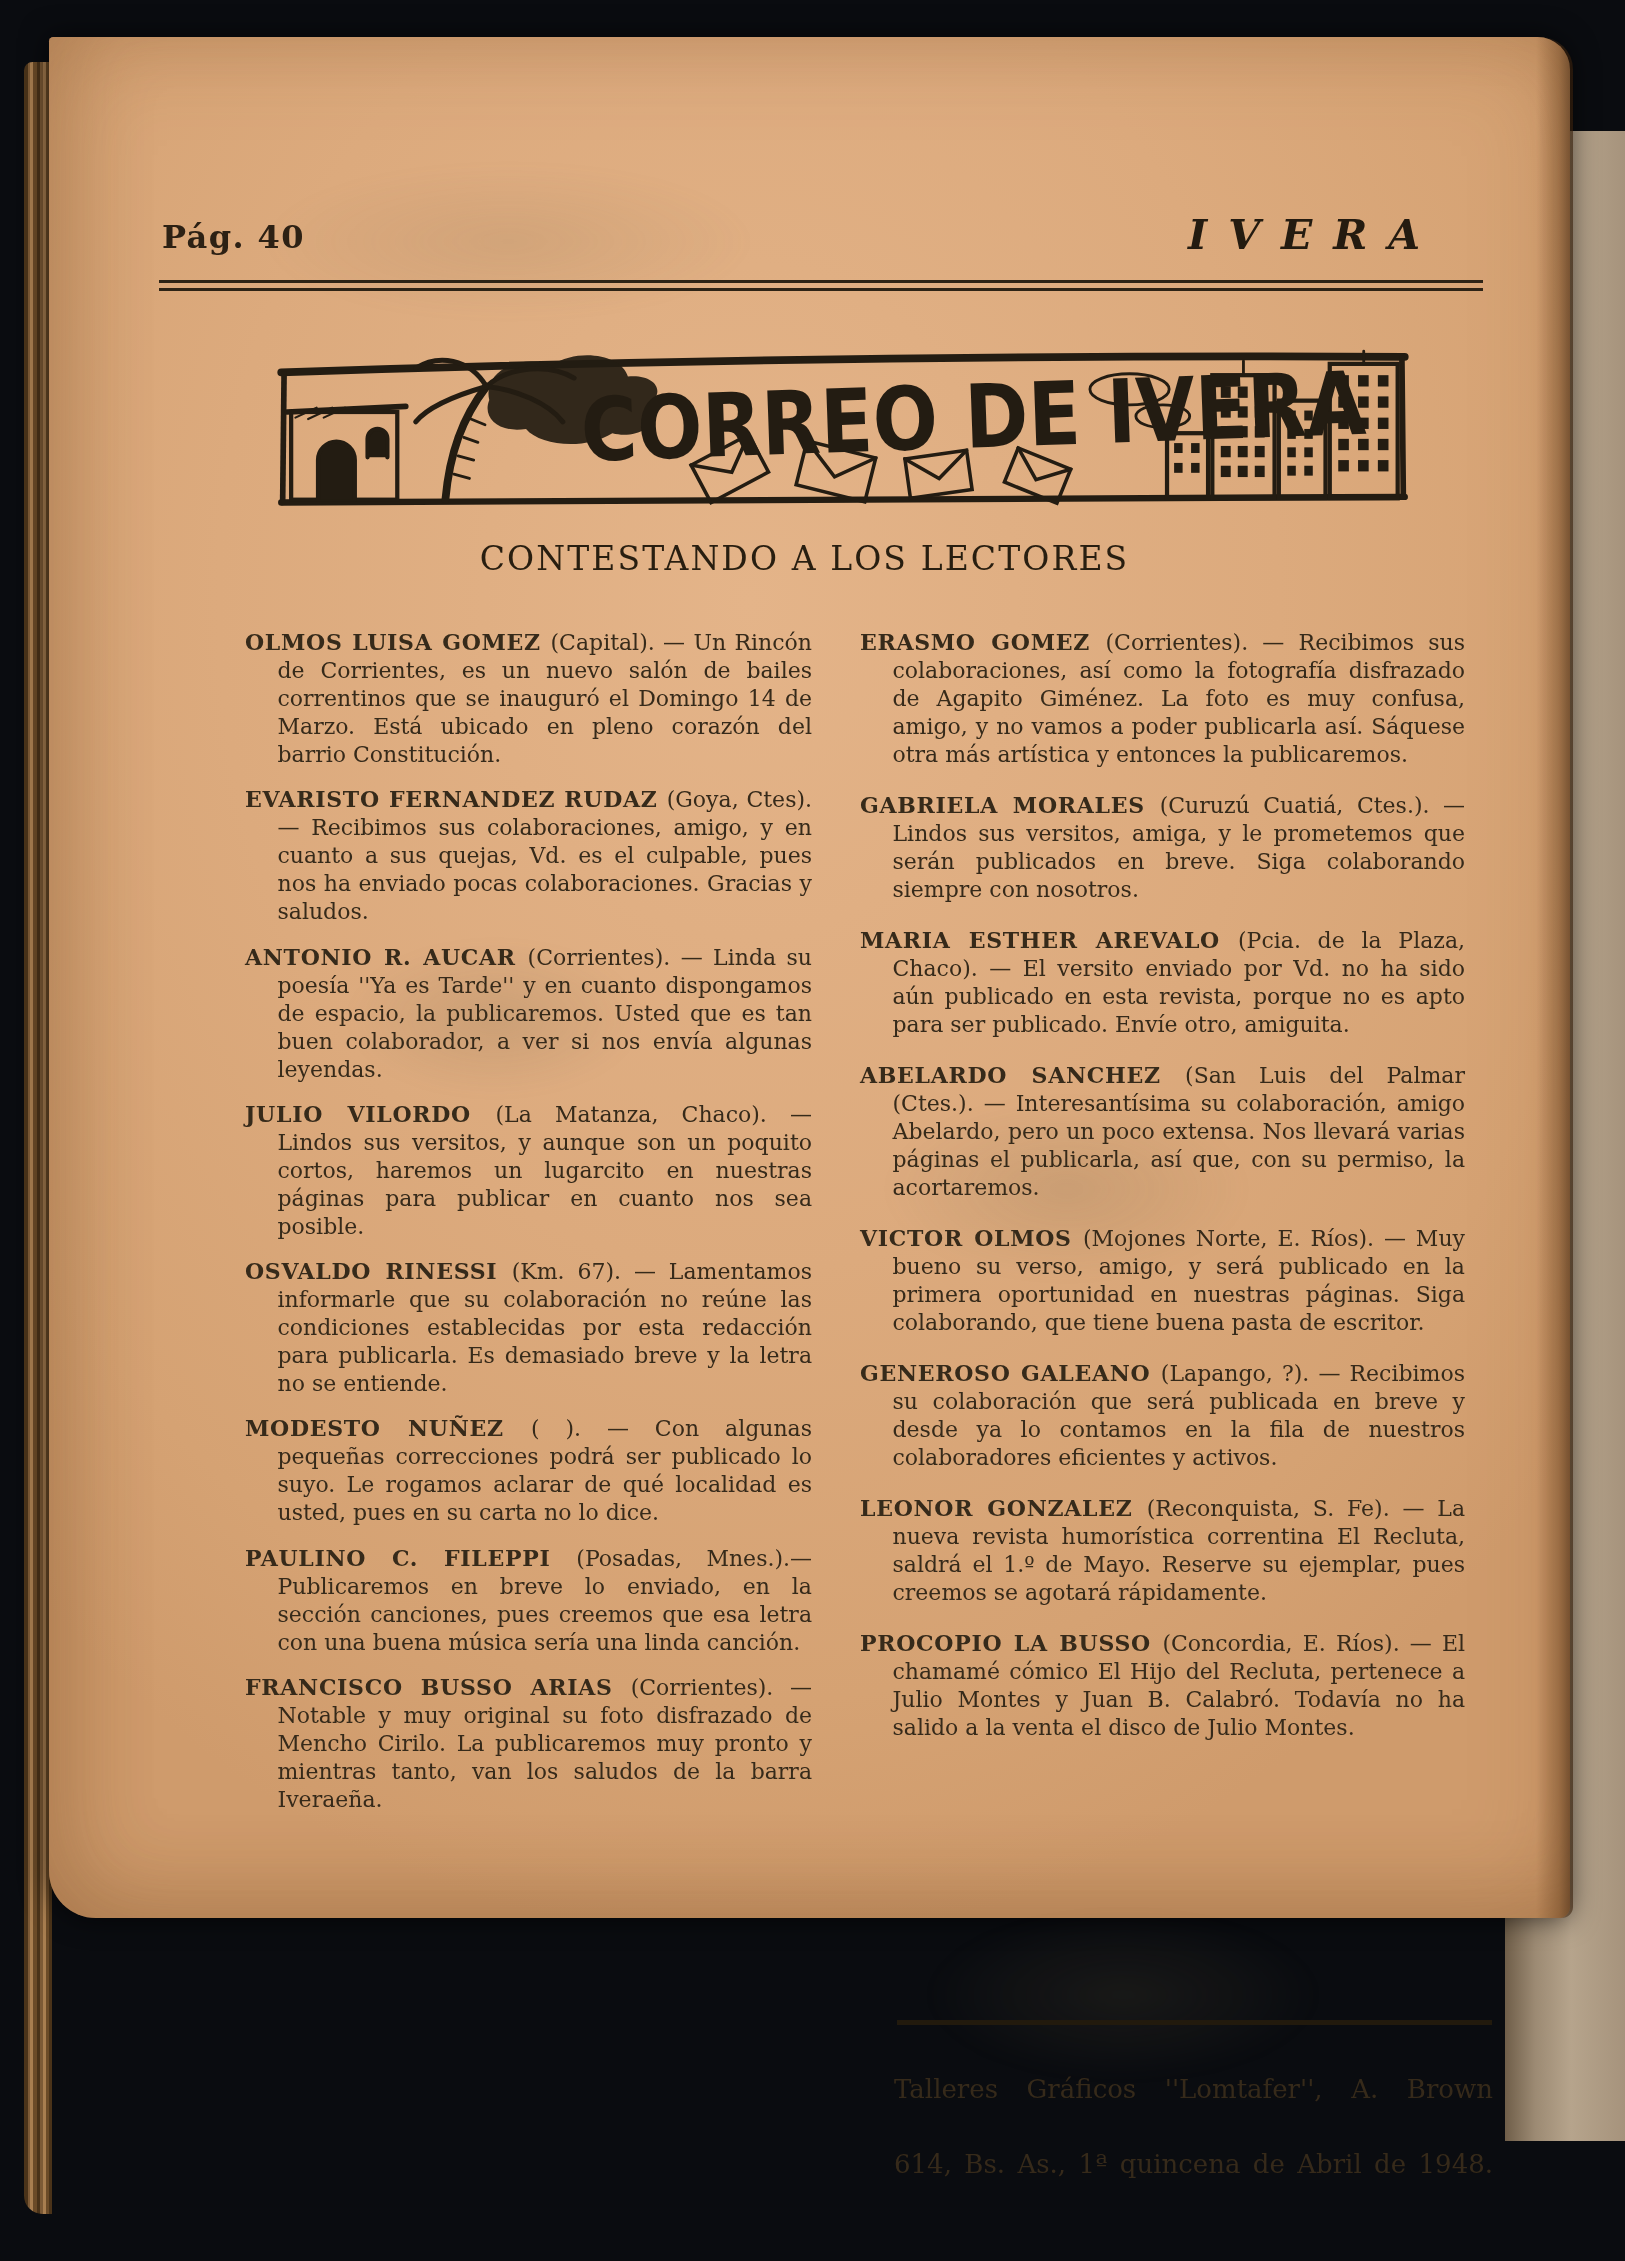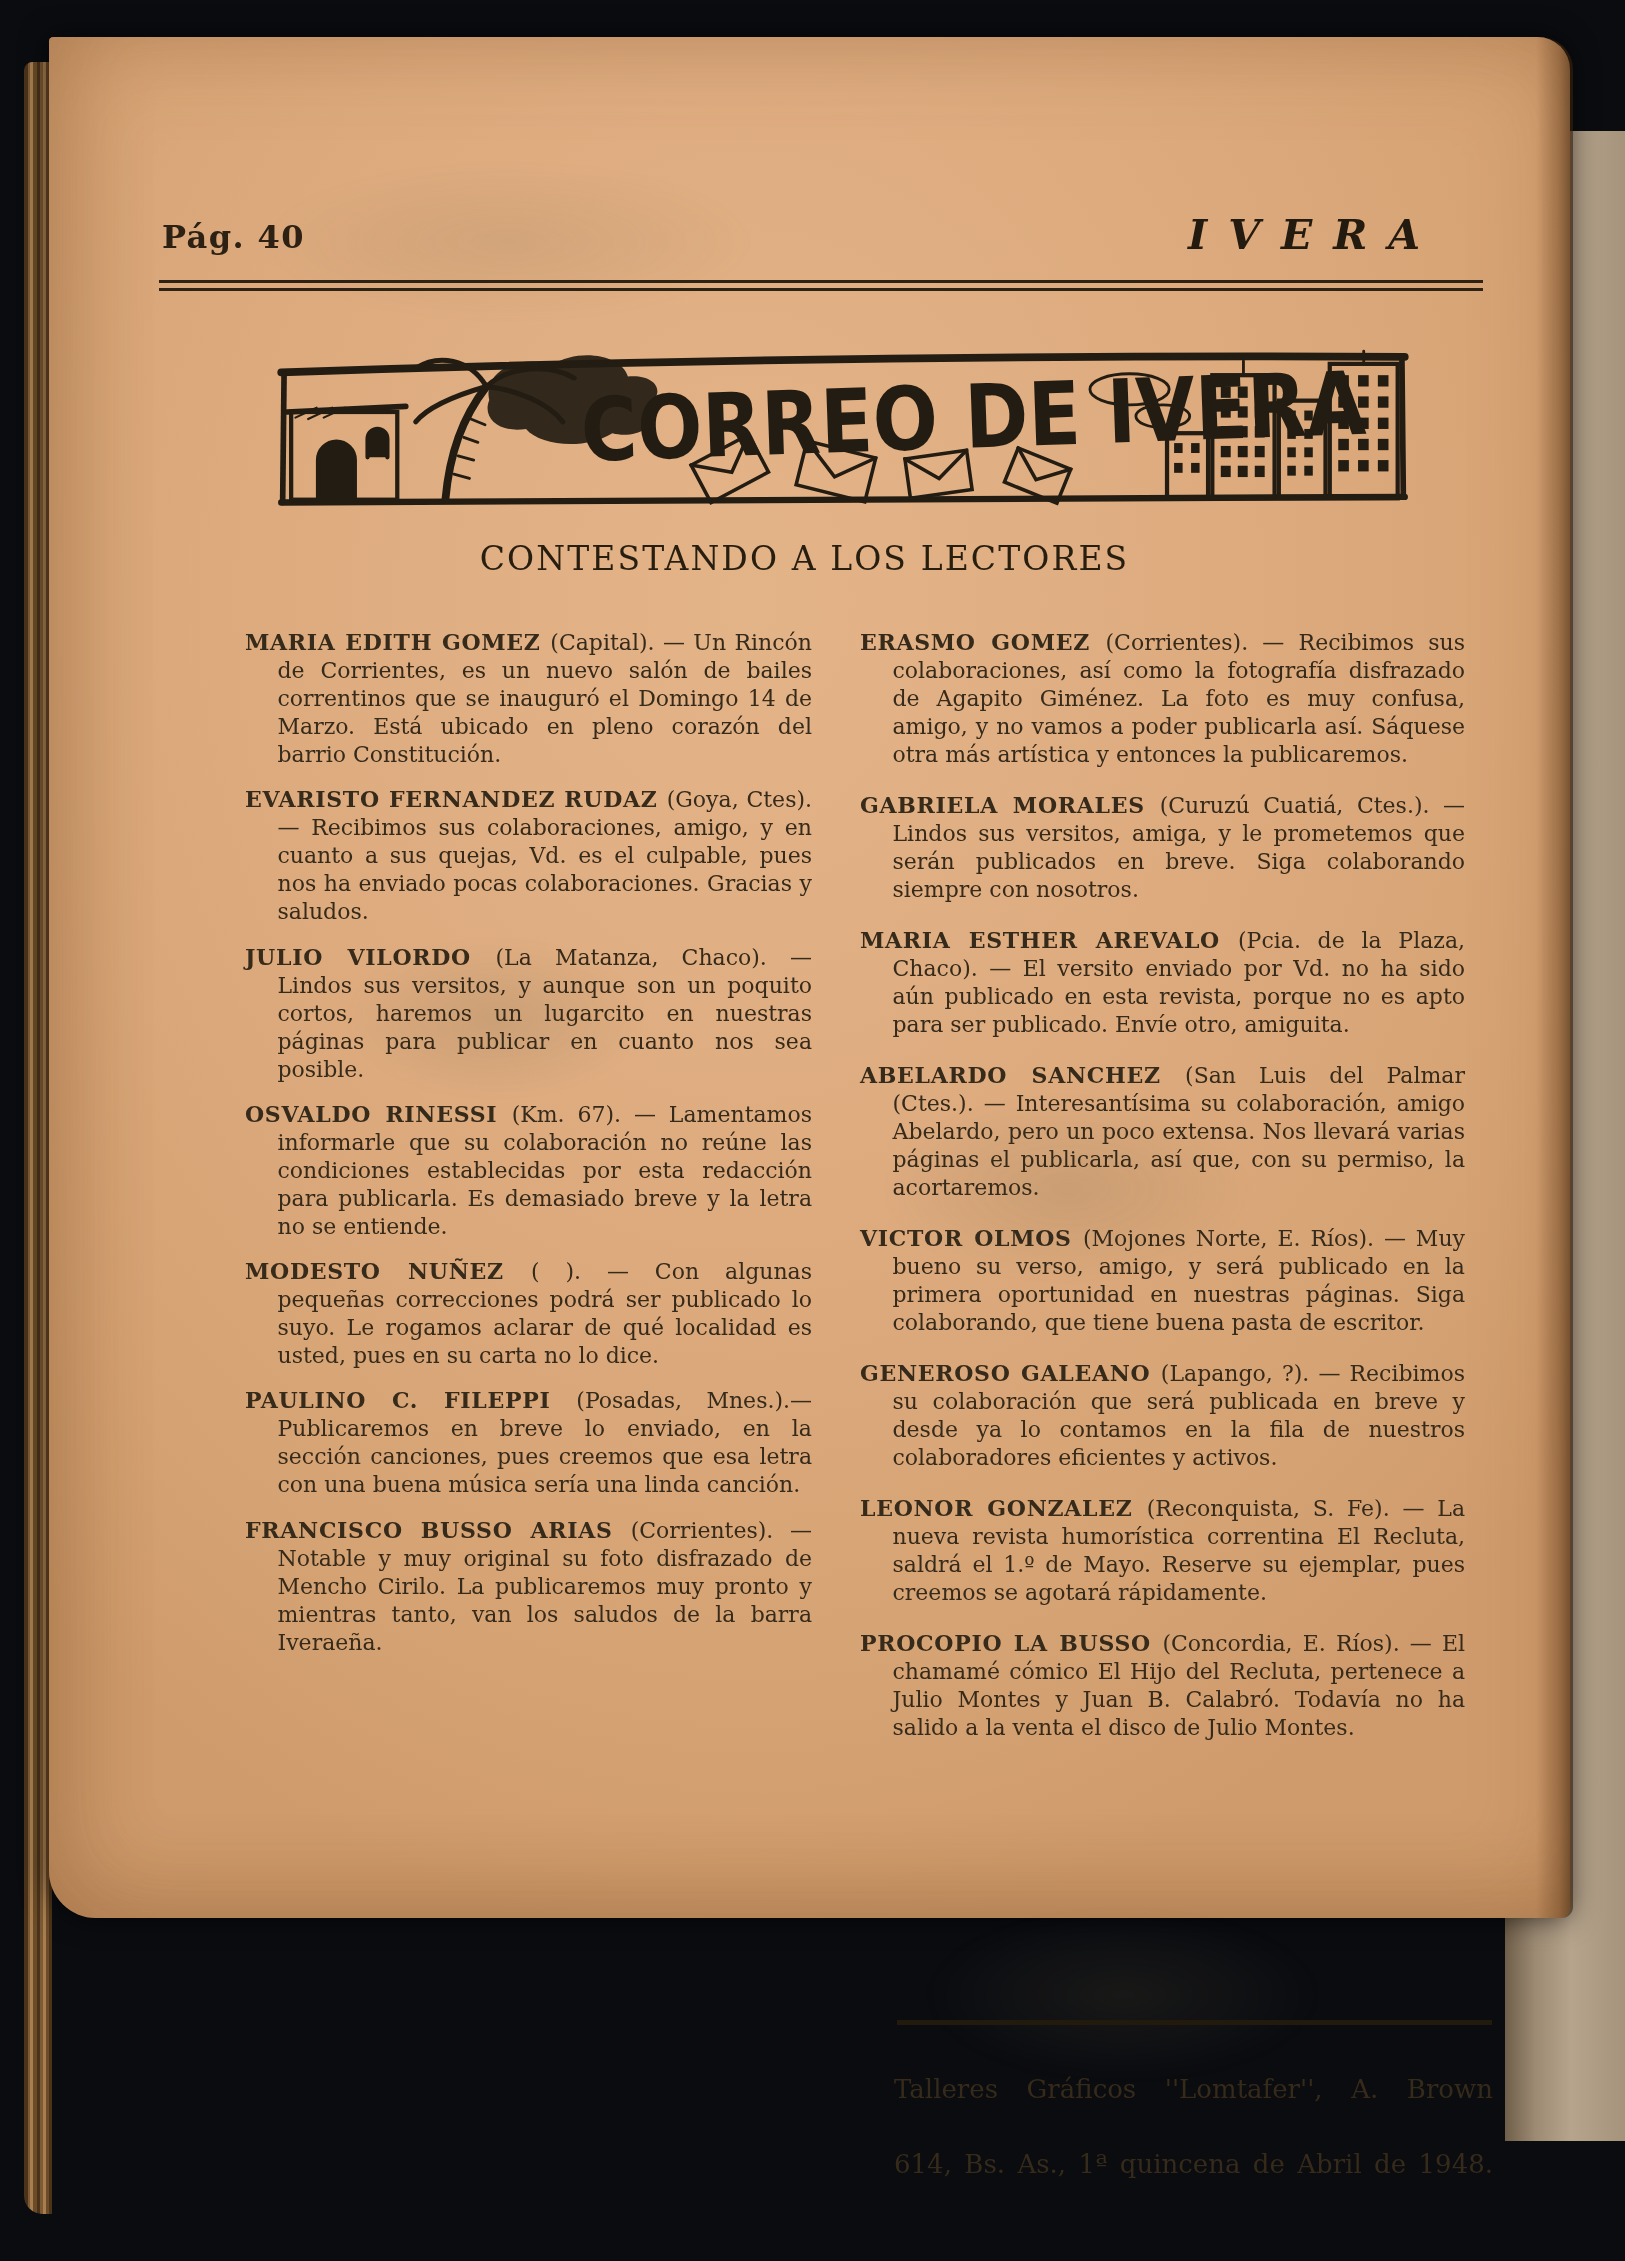--- a/index.html
+++ b/index.html
@@ -205,22 +205,23 @@
         </g>
       </g>
     </g>
 
     <text x="985" y="162" text-anchor="middle" font-family="DejaVu Sans, sans-serif" font-weight="bold" font-size="124" textLength="1110" lengthAdjust="spacingAndGlyphs" fill="#231c12" transform="rotate(-2 985 140)">CORREO DE IVERA</text>
   </svg>
 
   <div class="section-title">CONTESTANDO A LOS LECTORES</div>
 
   <div class="col col-left">
-      <p class="entry"><span class="entry-name">MARIA EDITH GOMEZ </span>(Capital). — Un Rincón de Corrientes, es un nuevo salón de bailes correntinos que se inauguró el Domingo 14 de Marzo. Está ubicado en pleno corazón del barrio Constitución.</p>
+      <p class="entry"><span class="entry-name">OLMOS LUISA GOMEZ </span>(Capital). — Un Rincón de Corrientes, es un nuevo salón de bailes correntinos que se inauguró el Domingo 14 de Marzo. Está ubicado en pleno corazón del barrio Constitución.</p>
       <p class="entry"><span class="entry-name">EVARISTO FERNANDEZ RUDAZ </span>(Goya, Ctes). — Recibimos sus colaboraciones, amigo, y en cuanto a sus quejas, Vd. es el culpable, pues nos ha enviado pocas colaboraciones. Gracias y saludos.</p>
+      <p class="entry"><span class="entry-name">ANTONIO R. AUCAR </span>(Corrientes). — Linda su poesía ''Ya es Tarde'' y en cuanto dispongamos de espacio, la publicaremos. Usted que es tan buen colaborador, a ver si nos envía algunas leyendas.</p>
       <p class="entry"><span class="entry-name">JULIO VILORDO </span>(La Matanza, Chaco). — Lindos sus versitos, y aunque son un poquito cortos, haremos un lugarcito en nuestras páginas para publicar en cuanto nos sea posible.</p>
       <p class="entry"><span class="entry-name">OSVALDO RINESSI </span>(Km. 67). — Lamentamos informarle que su colaboración no reúne las condiciones establecidas por esta redacción para publicarla. Es demasiado breve y la letra no se entiende.</p>
       <p class="entry"><span class="entry-name">MODESTO NUÑEZ </span>( ). — Con algunas pequeñas correcciones podrá ser publicado lo suyo. Le rogamos aclarar de qué localidad es usted, pues en su carta no lo dice.</p>
       <p class="entry"><span class="entry-name">PAULINO C. FILEPPI </span>(Posadas, Mnes.).— Publicaremos en breve lo enviado, en la sección canciones, pues creemos que esa letra con una buena música sería una linda canción.</p>
       <p class="entry"><span class="entry-name">FRANCISCO BUSSO ARIAS </span>(Corrientes). — Notable y muy original su foto disfrazado de Mencho Cirilo. La publicaremos muy pronto y mientras tanto, van los saludos de la barra Iveraeña.</p>
     </div>
   <div class="col col-right">
       <p class="entry"><span class="entry-name">ERASMO GOMEZ </span>(Corrientes). — Recibimos sus colaboraciones, así como la fotografía disfrazado de Agapito Giménez. La foto es muy confusa, amigo, y no vamos a poder publicarla así. Sáquese otra más artística y entonces la publicaremos.</p>
       <p class="entry"><span class="entry-name">GABRIELA MORALES </span>(Curuzú Cuatiá, Ctes.). — Lindos sus versitos, amiga, y le prometemos que serán publicados en breve. Siga colaborando siempre con nosotros.</p>
       <p class="entry"><span class="entry-name">MARIA ESTHER AREVALO </span>(Pcia. de la Plaza, Chaco). — El versito enviado por Vd. no ha sido aún publicado en esta revista, porque no es apto para ser publicado. Envíe otro, amiguita.</p>

